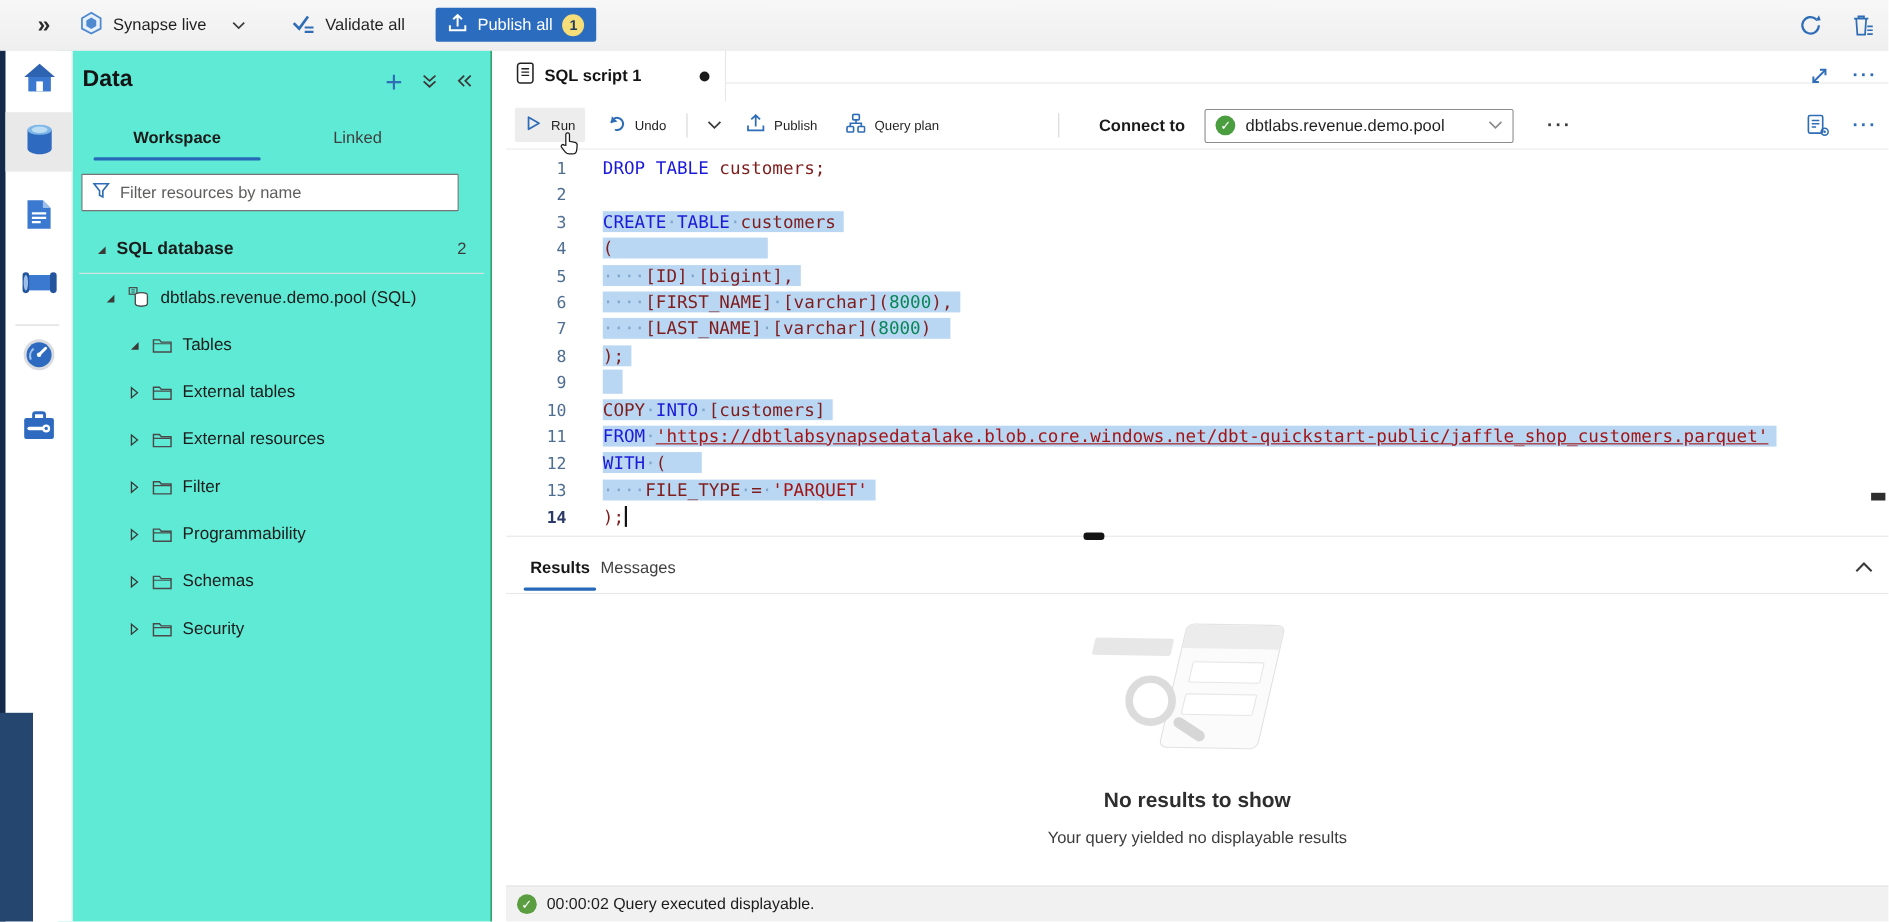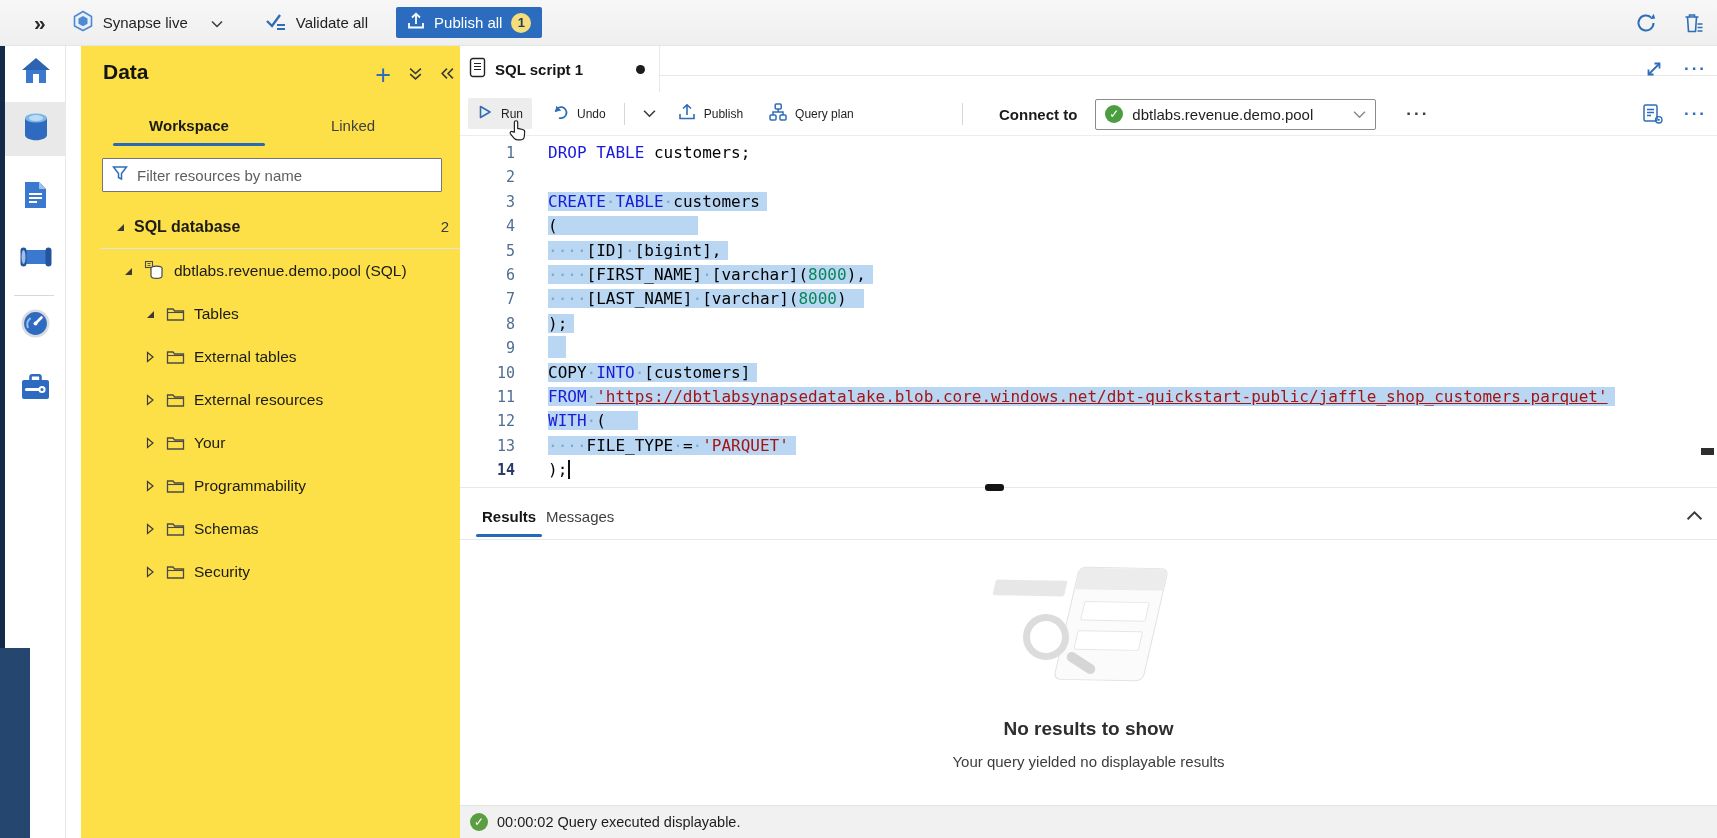--- a/index.html
+++ b/index.html
@@ -30,22 +30,22 @@
   .rail { position:absolute; left:0; top:46px; bottom:0; width:66px; background:#fff;
     border-right:1px solid #e8e8e8; z-index:5; }
   .rail-strip { position:absolute; left:0; top:0; bottom:0; width:5px; background:#152a4a; }
   .rail-item { position:absolute; left:5px; width:61px; height:54px;
     display:flex; align-items:center; justify-content:center; cursor:pointer; }
   .rail-item.sel { background:#e9e9e9; }
   .rail-divider { position:absolute; left:14px; width:40px; top:249px; height:1px; background:#d8d8d8; }
   .rail-bottom { position:absolute; left:0; top:602px; bottom:0; width:30px; background:#24466f; }
 
   
-  .panel { position:absolute; left:81px; top:46px; bottom:0; width:394px; background:#fde047;
-    border-right:4px solid #15803d; }
+  .panel { position:absolute; left:53px; top:46px; bottom:0; width:394px; background:#5eead4;
+    border-right:1px solid #15803d; }
   .panel-title { position:absolute; left:22px; top:14px; font-size:21px; font-weight:700; color:#141414; }
   .panel-actions { position:absolute; right:16px; top:20px; display:flex; align-items:center; gap:17px; }
   .panel-actions .abtn { background:none; border:none; cursor:pointer; display:flex; align-items:center; }
   .plus-glyph { font-size:27px; font-weight:300; color:#2f6db6; line-height:18px; }
   .ptabs { position:absolute; left:26px; top:58px; width:328px; display:flex; }
   .ptab { flex:1; height:42px; display:flex; align-items:center; justify-content:center;
     font-size:15px; color:#3f3f3f; cursor:pointer; position:relative; }
   .ptab.active { color:#1a1a1a; font-weight:700; }
   .ptab.active::after { content:""; position:absolute; left:6px; right:6px; bottom:0; height:3px;
     background:#2569b8; border-radius:2px; }
@@ -98,21 +98,21 @@
   
   .editor { position:absolute; left:0; top:90px; right:0; height:351px; padding-top:5px; overflow:hidden;
     font-family:"DejaVu Sans Mono", monospace; font-size:16px; line-height:24.4px; }
   .cl { display:flex; height:24.4px; white-space:pre; }
   .ln { flex:0 0 55px; text-align:right; color:#4f6e92; font-size:15px; }
   .cl.active .ln { color:#2b3a67; font-weight:700; }
   .cnt { margin-left:33px; }
   .sel { background:#b9d7f3; }
   .sel-empty { display:inline-block; width:18px; height:22px; vertical-align:-5px; background:#b9d7f3; }
   .c-k { color:#1a1ad8; }
-  .c-t { color:#000000; }
+  .c-t { color:#7f1d1d; }
   .c-s { color:#a31515; }
   .c-u { color:#a31515; text-decoration:underline; }
   .c-n { color:#098658; }
   .c-d { color:#7ea6cd; }
   .cur { display:inline-block; width:2px; height:19px; background:#101010; vertical-align:-4px; margin-left:1px; }
   .ruler-mark { position:absolute; right:3px; top:312px; width:13px; height:7px; background:#2e2e2e; }
 
   .hsplit { position:absolute; left:0; top:441px; right:0; height:6px; border-top:1px solid #e8e8e8; cursor:row-resize; }
   .grip { position:absolute; left:525px; top:-4px; width:19px; height:7px; background:#141414; border-radius:3px; }
 
@@ -396,21 +396,21 @@
             <svg width="12" height="12" viewBox="0 0 12 12">
               <path d="M3.5 1.5 L9 6 L3.5 10.5 Z" fill="none" stroke="#3b3a39" stroke-width="1.2"></path>
             </svg>
           </span>
           <span class="ticon">
             <svg width="19" height="16" viewBox="0 0 19 16">
               <path d="M1.5 14 V3 H7 L8.6 5 H17.5 V14 Z" fill="none" stroke="#4a4a4a" stroke-width="1.3"></path>
               <path d="M1.5 6.5 H17.5" stroke="#4a4a4a" stroke-width="1.1"></path>
             </svg>
           </span>
-          <span class="tlabel">Your</span>
+          <span class="tlabel">Filter</span>
         </div>
         <div class="trow" style="padding-left: 61px;">
           <span class="exp">
             <svg width="12" height="12" viewBox="0 0 12 12">
               <path d="M3.5 1.5 L9 6 L3.5 10.5 Z" fill="none" stroke="#3b3a39" stroke-width="1.2"></path>
             </svg>
           </span>
           <span class="ticon">
             <svg width="19" height="16" viewBox="0 0 19 16">
               <path d="M1.5 14 V3 H7 L8.6 5 H17.5 V14 Z" fill="none" stroke="#4a4a4a" stroke-width="1.3"></path>

